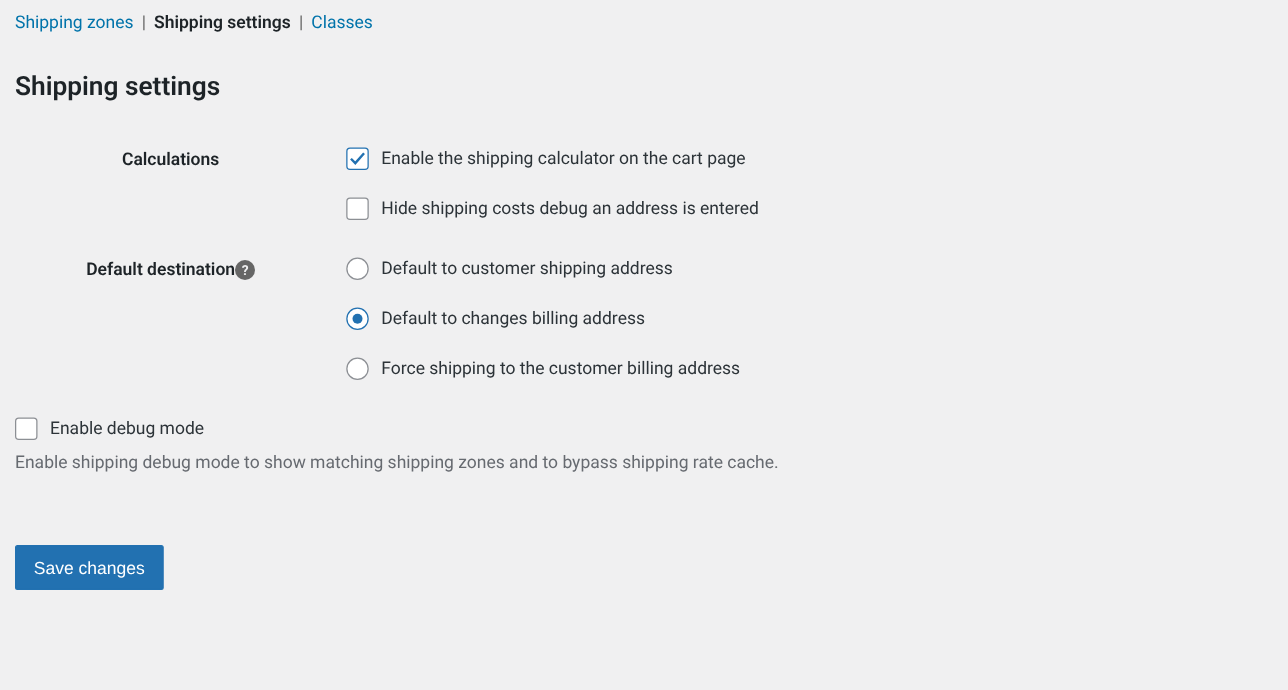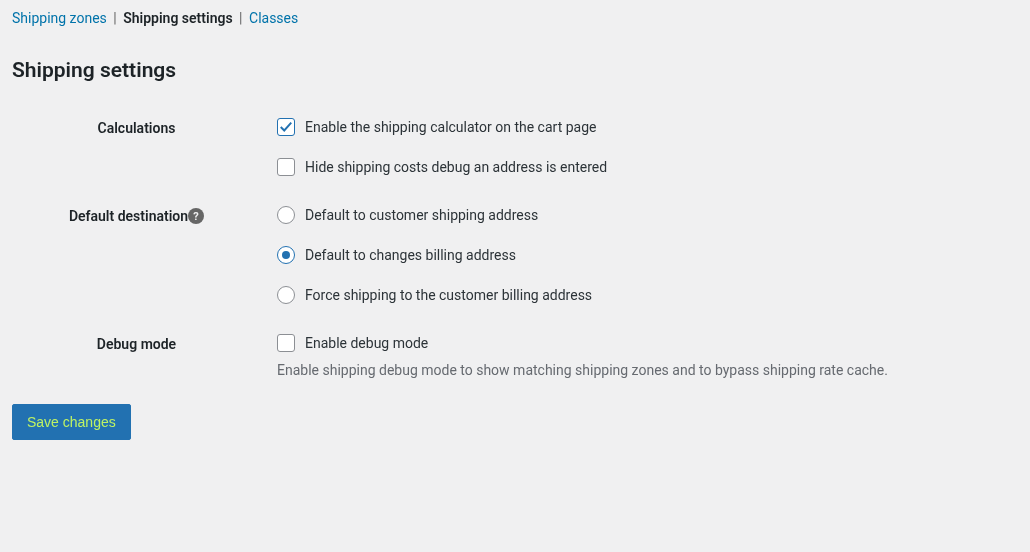--- a/index.html
+++ b/index.html
@@ -126,27 +126,27 @@
   .opt-label {
     color: #2c3338;
     cursor: pointer;
   }
   .help-text {
     color: #666a70;
     margin-top: 10px;
   }
   .save-btn {
     background: #2271b1;
-    color: #bef264;
+    color: #ffffff;
     border: 1px solid #2271b1;
     padding: 9px 14px;
     font-size: 14px;
     cursor: pointer;
     border-radius: 2px;
-    margin-top: 16px;
+    margin-top: 48px;
   }
 </style>
 </head>
 <body>
 
 <div class="wrap">
 
   <div class="subnav">
     <a href="#">Shipping zones</a>
     <span class="sep">|</span>
@@ -199,23 +199,20 @@
       </div>
       <div class="option-line">
         <span class="radio"></span>
         <span class="opt-label">Force shipping to the customer billing address</span>
       </div>
     </div>
   </div>
 
   
   <div class="form-row" style="margin-bottom:10px;">
-    <div class="label-col">
-      <span>Debug mode</span>
-    </div>
     <div class="field-col">
       <div class="option-line" style="margin-bottom:10px;">
         <span class="checkbox">
           
         </span>
         <span class="opt-label">Enable debug mode</span>
       </div>
       <div class="help-text">Enable shipping debug mode to show matching shipping zones and to bypass shipping rate cache.</div>
     </div>
   </div>

